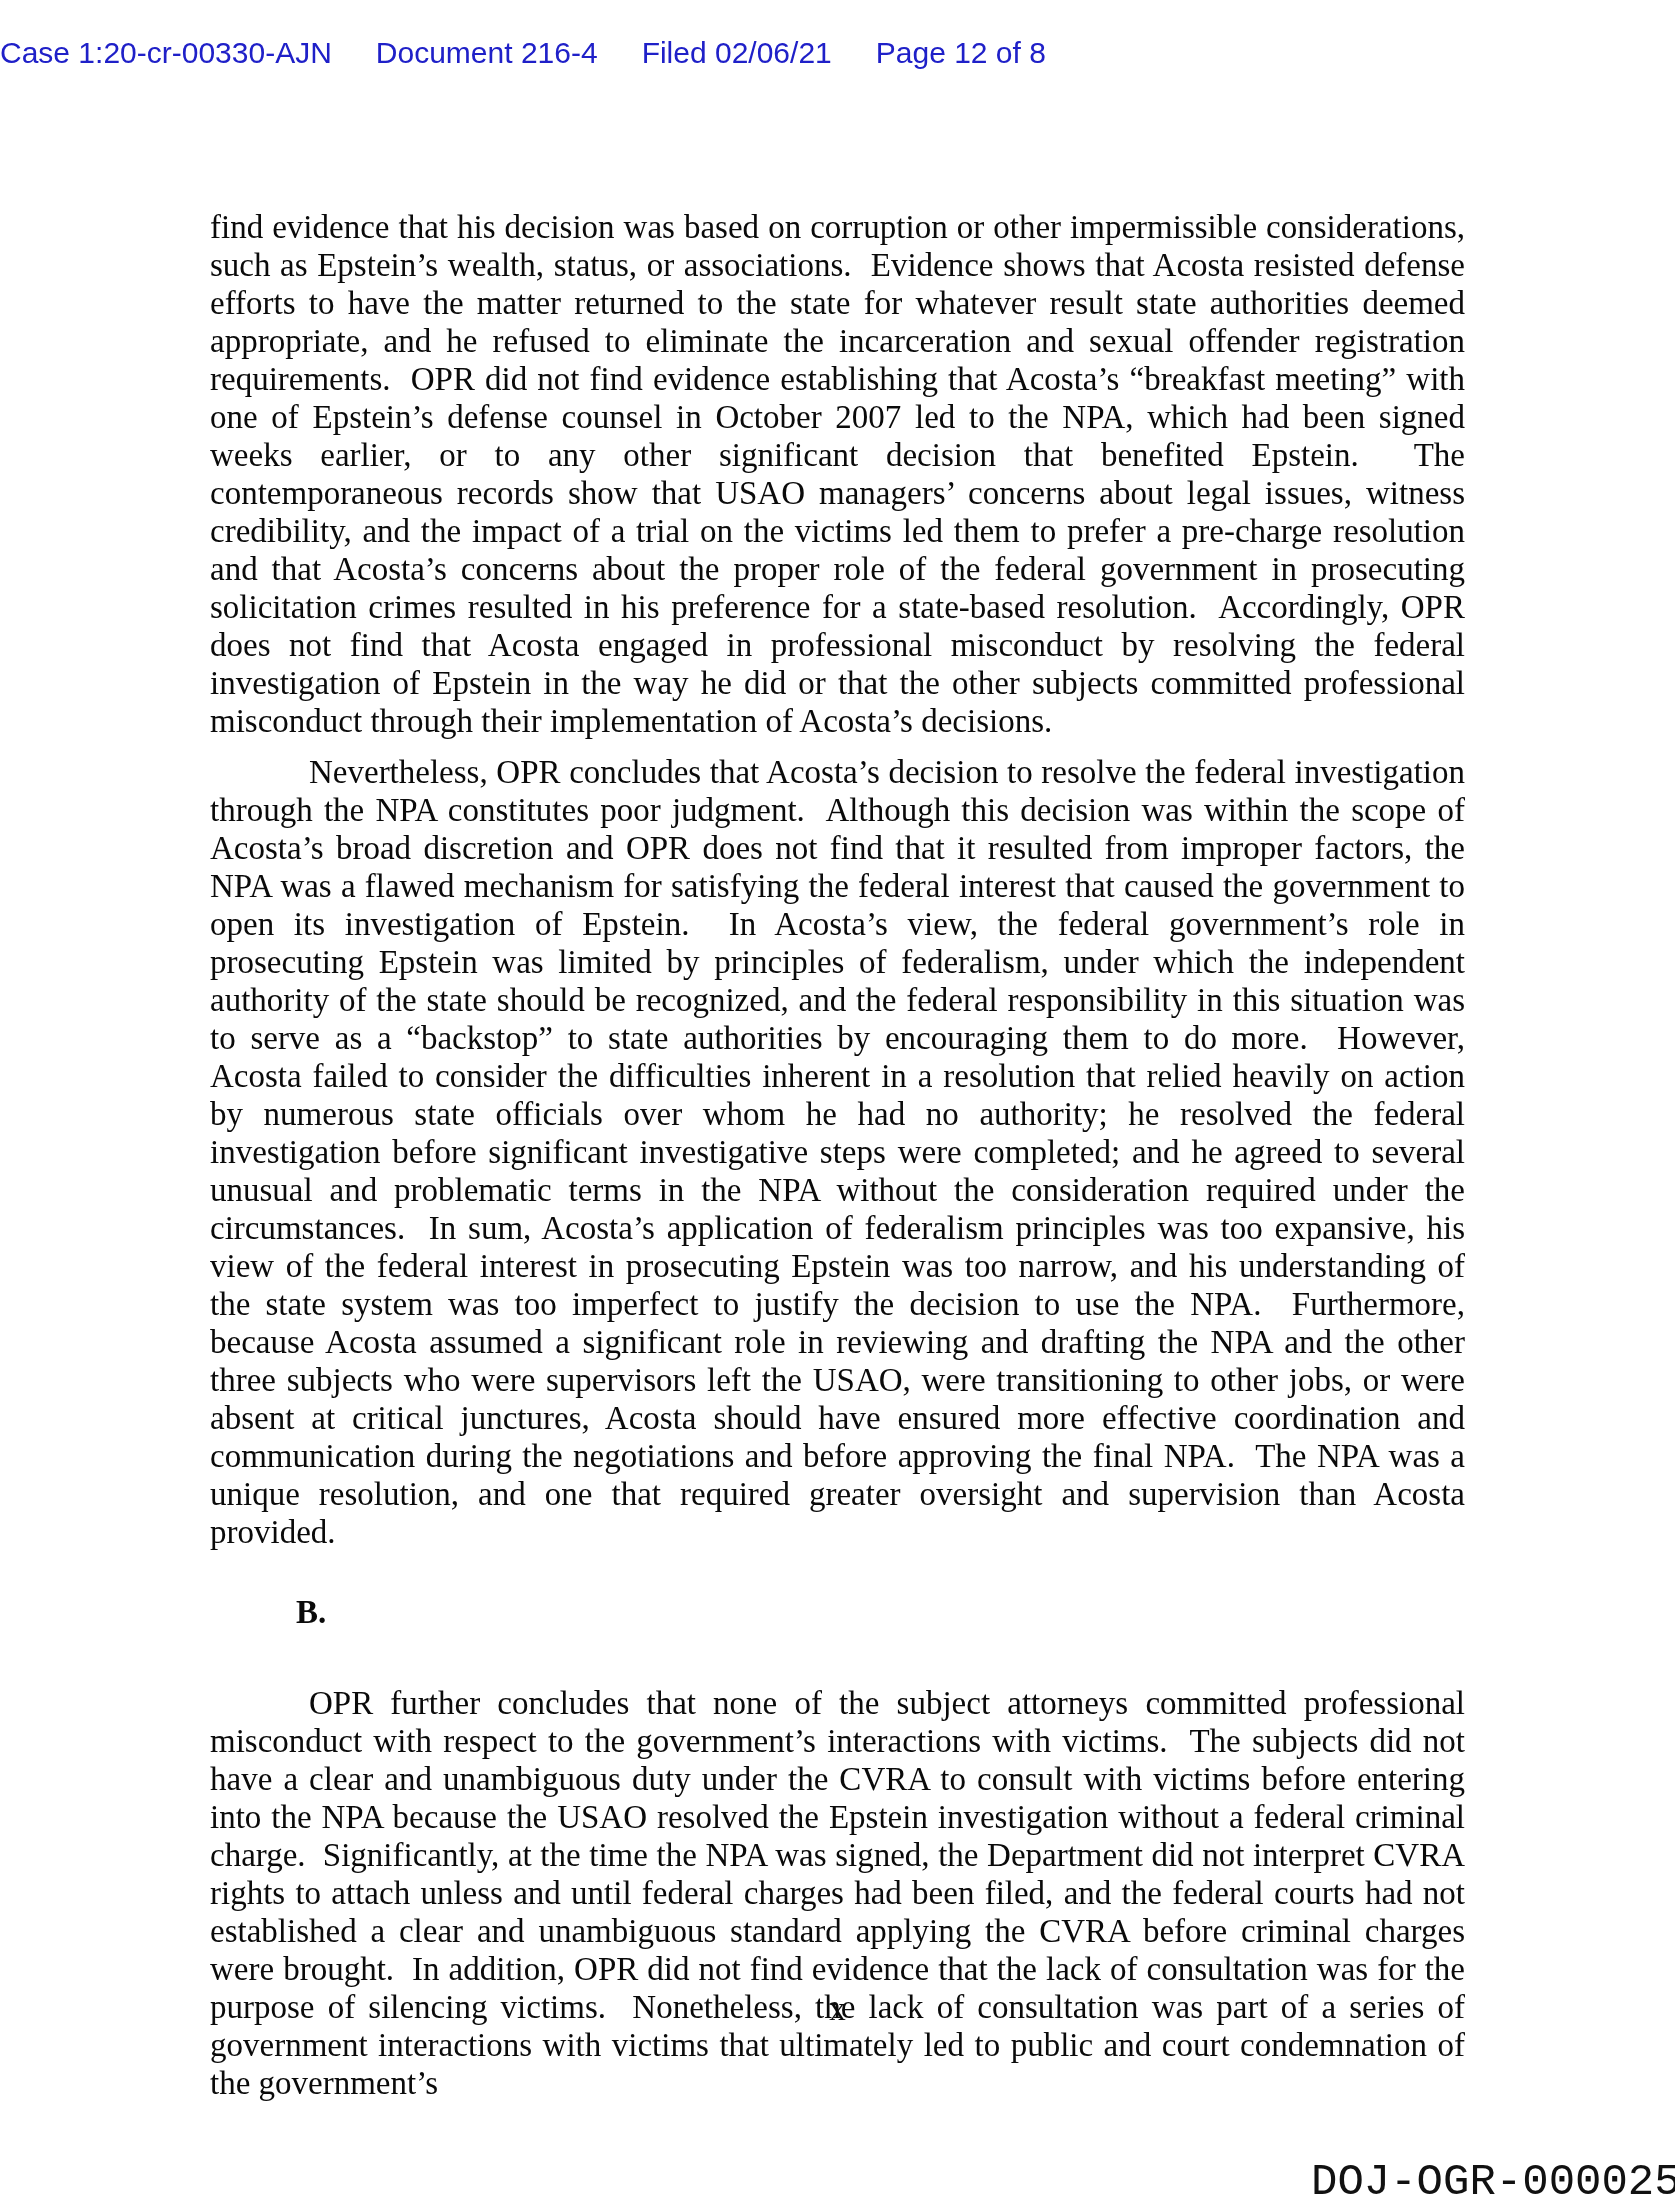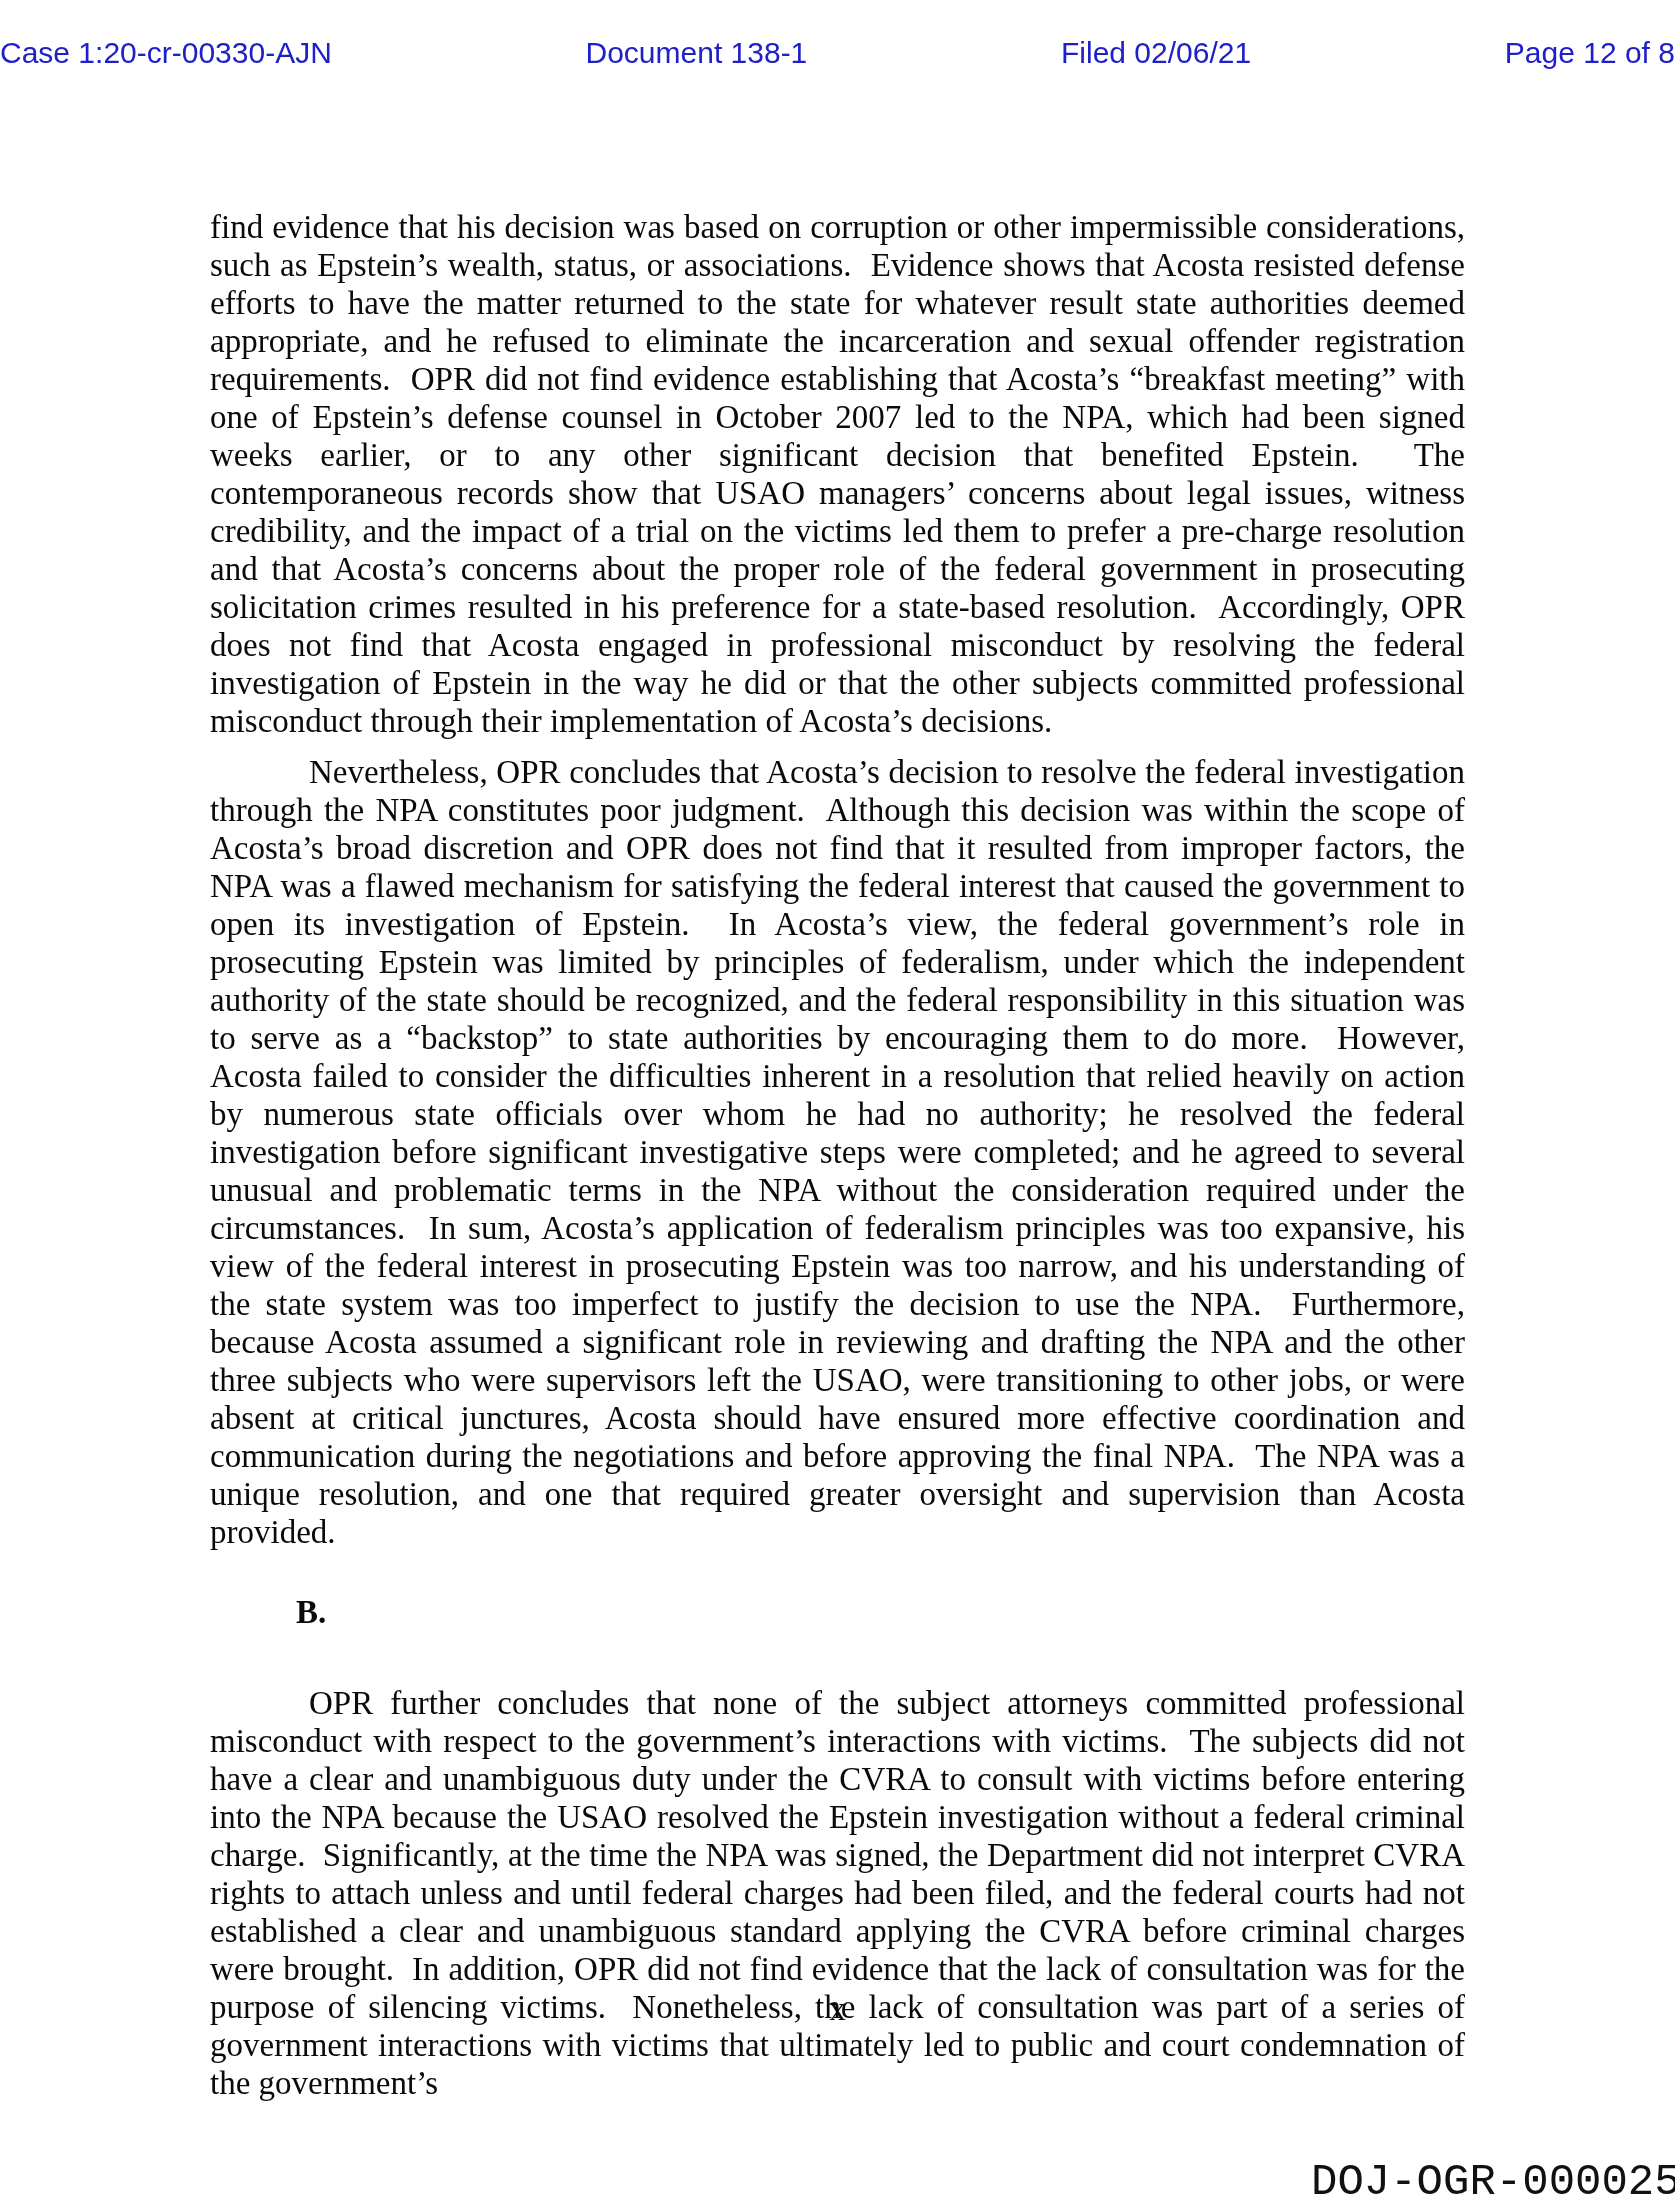--- a/index.html
+++ b/index.html
@@ -14,22 +14,22 @@
     margin: 0 auto;
     background: #ffffff;
     overflow: hidden;
   }
   .court-header {
     position: absolute;
     top: 36px;
     left: 0;
     width: 100%;
     display: flex;
-    justify-content: space-between;
-    gap: 16px;
+    justify-content: flex-start;
+    gap: 44px;
     font-family: "Liberation Sans", sans-serif;
     font-size: 30px;
     line-height: 34px;
     color: #1f20c8;
     white-space: nowrap;
   }
   .content {
     position: absolute;
     top: 195px;
     left: 197px;
@@ -86,21 +86,21 @@
     white-space: nowrap;
   }
 </style>
 </head>
 <body>
 
 <div class="page">
 
   <div class="court-header">
     <span>Case 1:20-cr-00330-AJN</span>
-    <span>Document 138-1</span>
+    <span>Document 216-4</span>
     <span>Filed 02/06/21</span>
     <span>Page 12 of 8</span>
   </div>
 
   <div class="content">
     <p class="para">find evidence that his decision was based on corruption or other impermissible considerations, such as Epstein’s wealth, status, or associations.  Evidence shows that Acosta resisted defense efforts to have the matter returned to the state for whatever result state authorities deemed appropriate, and he refused to eliminate the incarceration and sexual offender registration requirements.  OPR did not find evidence establishing that Acosta’s “breakfast meeting” with one of Epstein’s defense counsel in October 2007 led to the NPA, which had been signed weeks earlier, or to any other significant decision that benefited Epstein.  The contemporaneous records show that USAO managers’ concerns about legal issues, witness credibility, and the impact of a trial on the victims led them to prefer a pre-charge resolution and that Acosta’s concerns about the proper role of the federal government in prosecuting solicitation crimes resulted in his preference for a state-based resolution.  Accordingly, OPR does not find that Acosta engaged in professional misconduct by resolving the federal investigation of Epstein in the way he did or that the other subjects committed professional misconduct through their implementation of Acosta’s decisions.</p>
     <p class="para indent">Nevertheless, OPR concludes that Acosta’s decision to resolve the federal investigation through the NPA constitutes poor judgment.  Although this decision was within the scope of Acosta’s broad discretion and OPR does not find that it resulted from improper factors, the NPA was a flawed mechanism for satisfying the federal interest that caused the government to open its investigation of Epstein.  In Acosta’s view, the federal government’s role in prosecuting Epstein was limited by principles of federalism, under which the independent authority of the state should be recognized, and the federal responsibility in this situation was to serve as a “backstop” to state authorities by encouraging them to do more.  However, Acosta failed to consider the difficulties inherent in a resolution that relied heavily on action by numerous state officials over whom he had no authority; he resolved the federal investigation before significant investigative steps were completed; and he agreed to several unusual and problematic terms in the NPA without the consideration required under the circumstances.  In sum, Acosta’s application of federalism principles was too expansive, his view of the federal interest in prosecuting Epstein was too narrow, and his understanding of the state system was too imperfect to justify the decision to use the NPA.  Furthermore, because Acosta assumed a significant role in reviewing and drafting the NPA and the other three subjects who were supervisors left the USAO, were transitioning to other jobs, or were absent at critical junctures, Acosta should have ensured more effective coordination and communication during the negotiations and before approving the final NPA.  The NPA was a unique resolution, and one that required greater oversight and supervision than Acosta provided.</p>
     <div class="section-heading">
       <span class="section-label">B.</span>
     </div>

